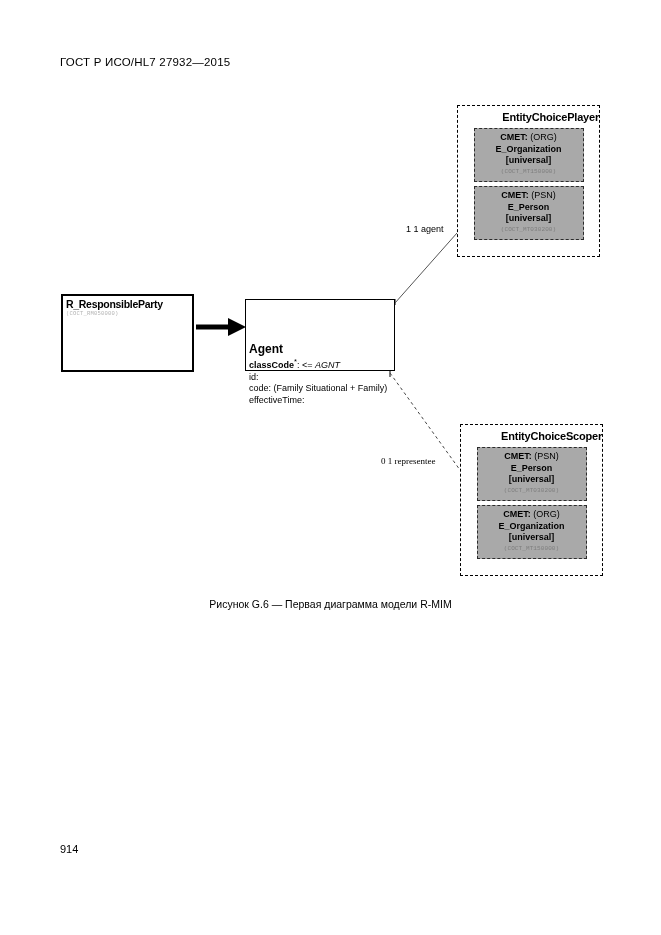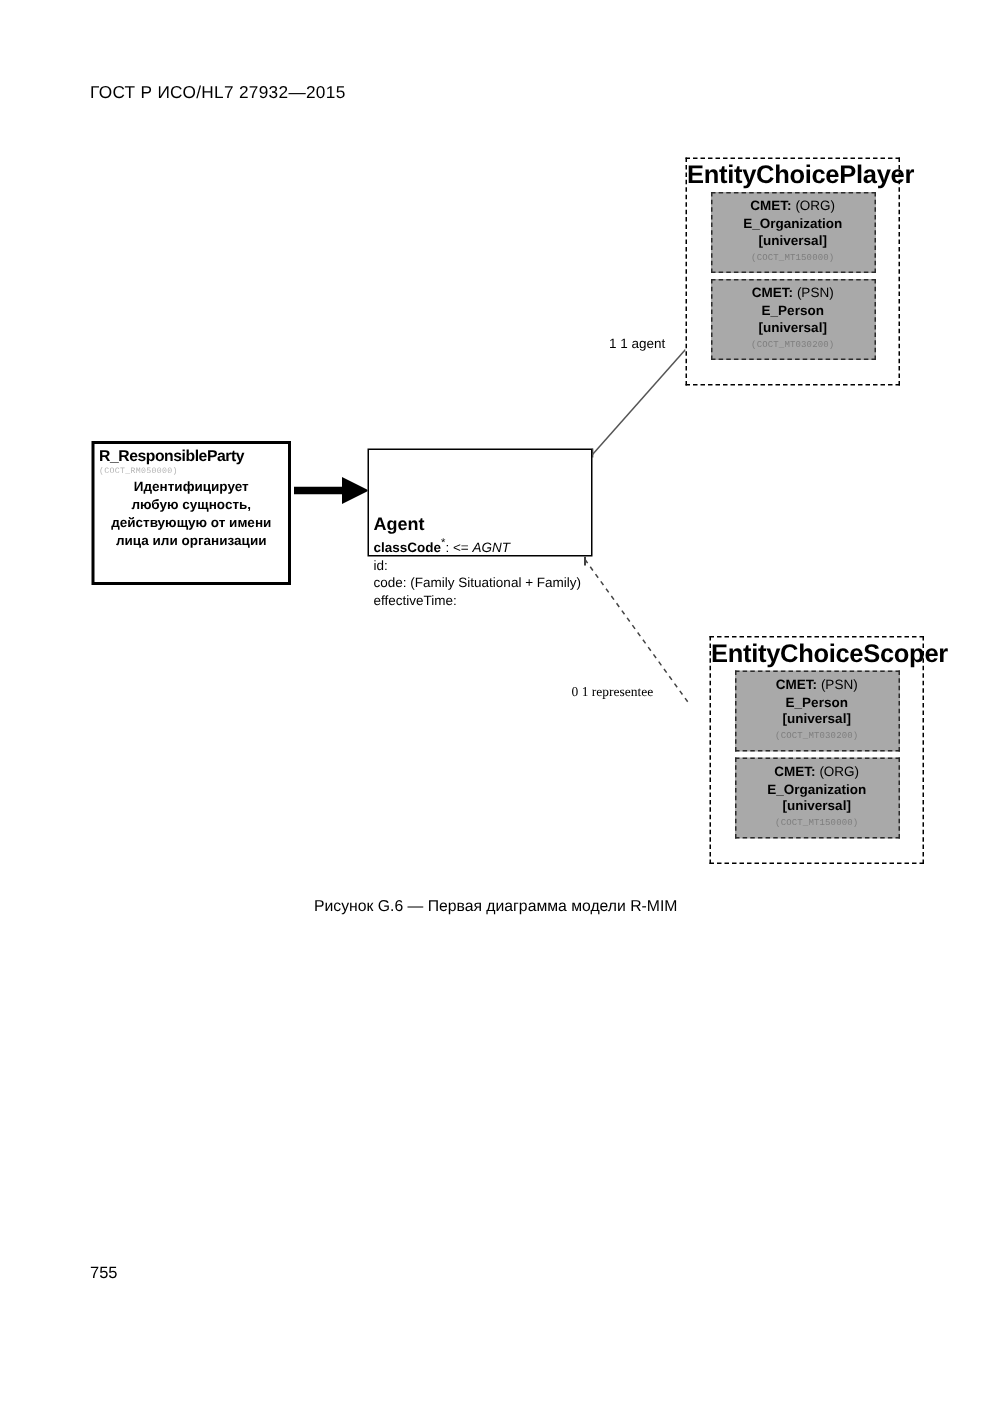--- a/index.html
+++ b/index.html
@@ -57,21 +57,21 @@
     height: 935px;
     overflow: visible;
   }
 
   
   .entry-box {
     position: absolute;
     left: 61px;
     top: 294px;
     width: 133px;
-    height: 96px;
+    height: 78px;
     border: 2px solid #000;
     background: #fff;
     box-sizing: border-box;
     padding: 2px 3px 0 3px;
   }
   .entry-title {
     font-size: 10.5px;
     font-weight: bold;
     line-height: 12px;
     letter-spacing: -0.3px;
@@ -120,25 +120,25 @@
   .attr i { font-style: italic; }
 
   
   .choice-group {
     position: absolute;
     border: 1.5px dashed #000;
     background: #fff;
     box-sizing: border-box;
   }
   .choice-group.player { left: 457px; top: 105px; width: 143px; height: 152px; }
-  .choice-group.scoper { left: 460px; top: 424px; width: 143px; height: 152px; margin-left: 13px; }
+  .choice-group.scoper { left: 460px; top: 424px; width: 143px; height: 152px; }
 
   .group-title {
     text-align: right;
-    font-size: 17px;
+    font-size: 11px;
     font-weight: bold;
     line-height: 14px;
     margin-top: 4px;
     letter-spacing: -0.2px;
   }
 
   
   .cmet {
     margin: 4px auto 0 auto;
     width: 110px;
@@ -196,26 +196,20 @@
 
     <g>
       <polyline points="390,371 390,377" stroke="#000" stroke-width="1" fill="none"></polyline>
       <line x1="390" y1="373" x2="460" y2="470" stroke="#444" stroke-width="1" stroke-dasharray="3,3"></line>
     </g>
   </svg>
 
   <div class="entry-box">
     <div class="entry-title">R_ResponsibleParty</div>
     <div class="entry-code">(COCT_RM050000)</div>
-    <div class="entry-desc">
-      <div>Идентифицирует</div>
-      <div>любую сущность,</div>
-      <div>действующую от имени</div>
-      <div>лица или организации</div>
-    </div>
   </div>
 
   <div class="class-box">
     <div class="class-name">Agent</div>
 
     <div class="attr">
       <b>classCode</b><sup>*</sup><span>:</span>
       <span>&lt;=</span>
       <i>AGNT</i>
     </div>
@@ -281,13 +275,13 @@
       <div class="cmet-code">(COCT_MT150000)</div>
     </div>
   </div>
 
   <div class="edge-label player">1  1 agent</div>
   <div class="edge-label scoper">0  1 representee</div>
 
 </div>
 
 <div class="figure-caption">Рисунок G.6 — Первая диаграмма модели R-MIM</div>
-<div class="page-number">755</div>
+<div class="page-number">914</div>
 
 </body></html>

